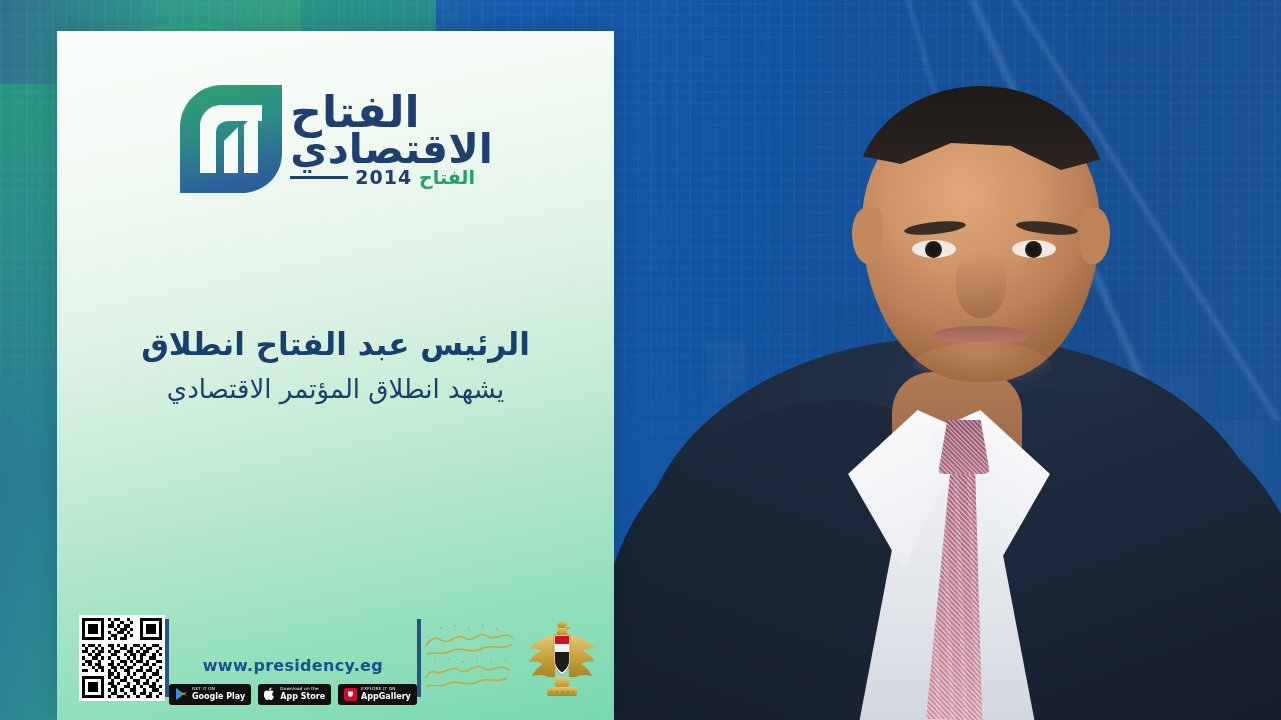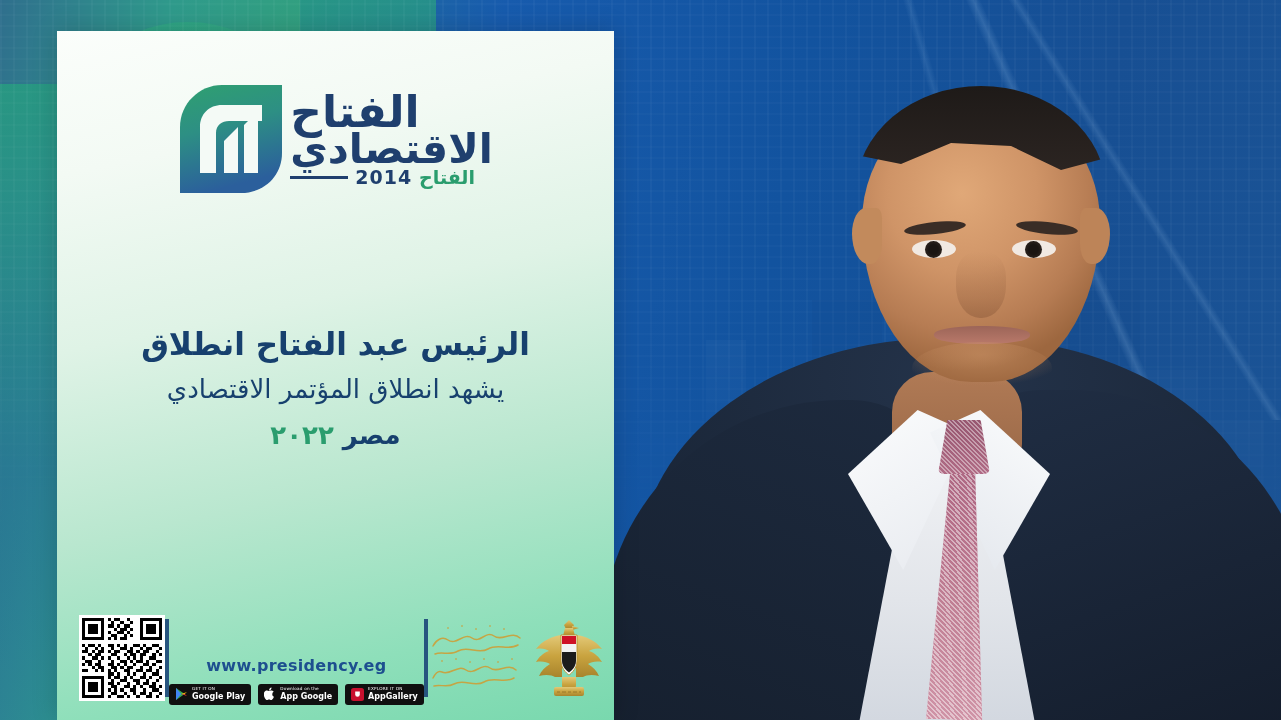--- a/index.html
+++ b/index.html
@@ -266,24 +266,20 @@
         <path d="M44 2 H104 V70 C104 93 86 110 63 110 H2 V44 C2 21 21 2 44 2 Z" fill="url(#lg)"></path>
         <path d="M44 22 C31 22 22 31 22 44 V90 H38 V50 C38 42 44 38 51 38 H84 V22 Z" fill="#f4faf6"></path>
         <path d="M46 90 V58 L60 44 V90 Z" fill="#f4faf6"></path>
         <path d="M66 90 V42 L80 28 V90 Z" fill="#f4faf6"></path>
       </svg>
     </div>
 
     <div class="headline">
       <div class="h1">الرئيس عبد الفتاح انطلاق</div>
       <div class="h2">يشهد انطلاق المؤتمر الاقتصادي</div>
-      <div class="h3">
-        <span>مصر</span>
-        <span class="num">٢٠٢٢</span>
-      </div>
     </div>
 
     <div class="footer">
 
       <div class="qr">
         <svg width="80" height="80" viewBox="0 0 25 25" shape-rendering="crispEdges">
           <rect width="25" height="25" fill="#fff"></rect>
           <g fill="#000">
             <rect x="0" y="0" width="7" height="1"></rect>
                 <rect x="0" y="6" width="7" height="1"></rect>
@@ -471,21 +467,21 @@
             </span>
           </div>
 
           <div class="badge">
             <svg width="12" height="14" viewBox="0 0 12 14">
               <path d="M8.3 7.2c0-1.6 1.3-2.3 1.35-2.35C8.9 3.7 7.8 3.55 7.4 3.54c-1-.1-1.95.58-2.45.58-.5 0-1.28-.57-2.1-.55C1.77 3.59.8 4.2.27 5.15c-1.1 1.9-.28 4.72.79 6.27.53.76 1.15 1.6 1.97 1.57.79-.03 1.09-.51 2.05-.51.95 0 1.23.51 2.06.49.85-.01 1.39-.77 1.9-1.53.6-.88.85-1.73.86-1.77-.02-.01-1.65-.63-1.66-2.49z" fill="#fff"></path>
               <path d="M6.9 2.5C7.33 1.97 7.62 1.23 7.54.5c-.63.03-1.39.42-1.84.95-.4.47-.75 1.22-.66 1.94.7.05 1.42-.36 1.86-.89z" fill="#fff"></path>
             </svg>
             <span class="bt">
               <span class="t1">Download on the</span>
-              <span class="t2">App Google</span>
+              <span class="t2">App Store</span>
             </span>
           </div>
 
           <div class="badge">
             <svg width="13" height="13" viewBox="0 0 13 13">
               <rect width="13" height="13" rx="2.5" fill="#c8102e"></rect>
               <path d="M4.2 3.4h4.6v3.1a2.3 2.3 0 0 1-4.6 0z" fill="#fff"></path>
             </svg>
             <span class="bt">
               <span class="t1">EXPLORE IT ON</span>

